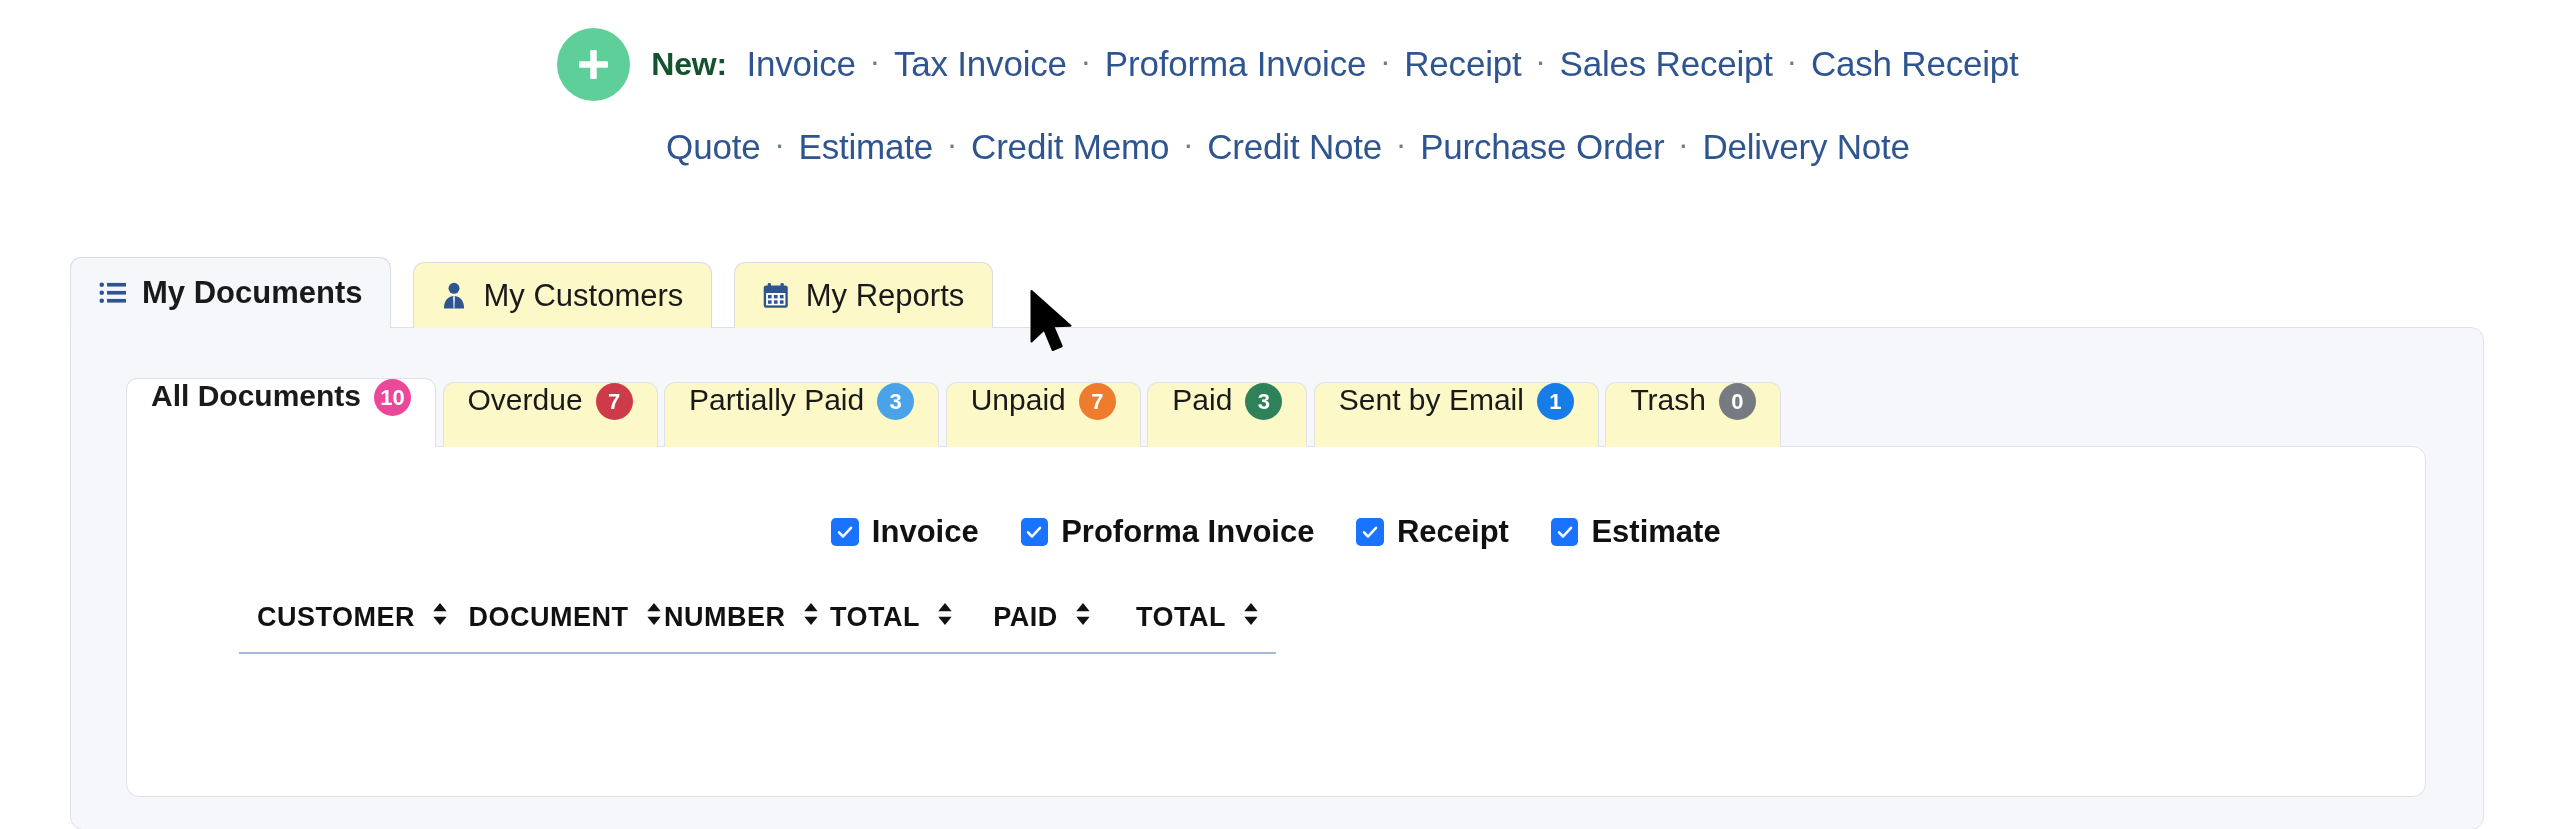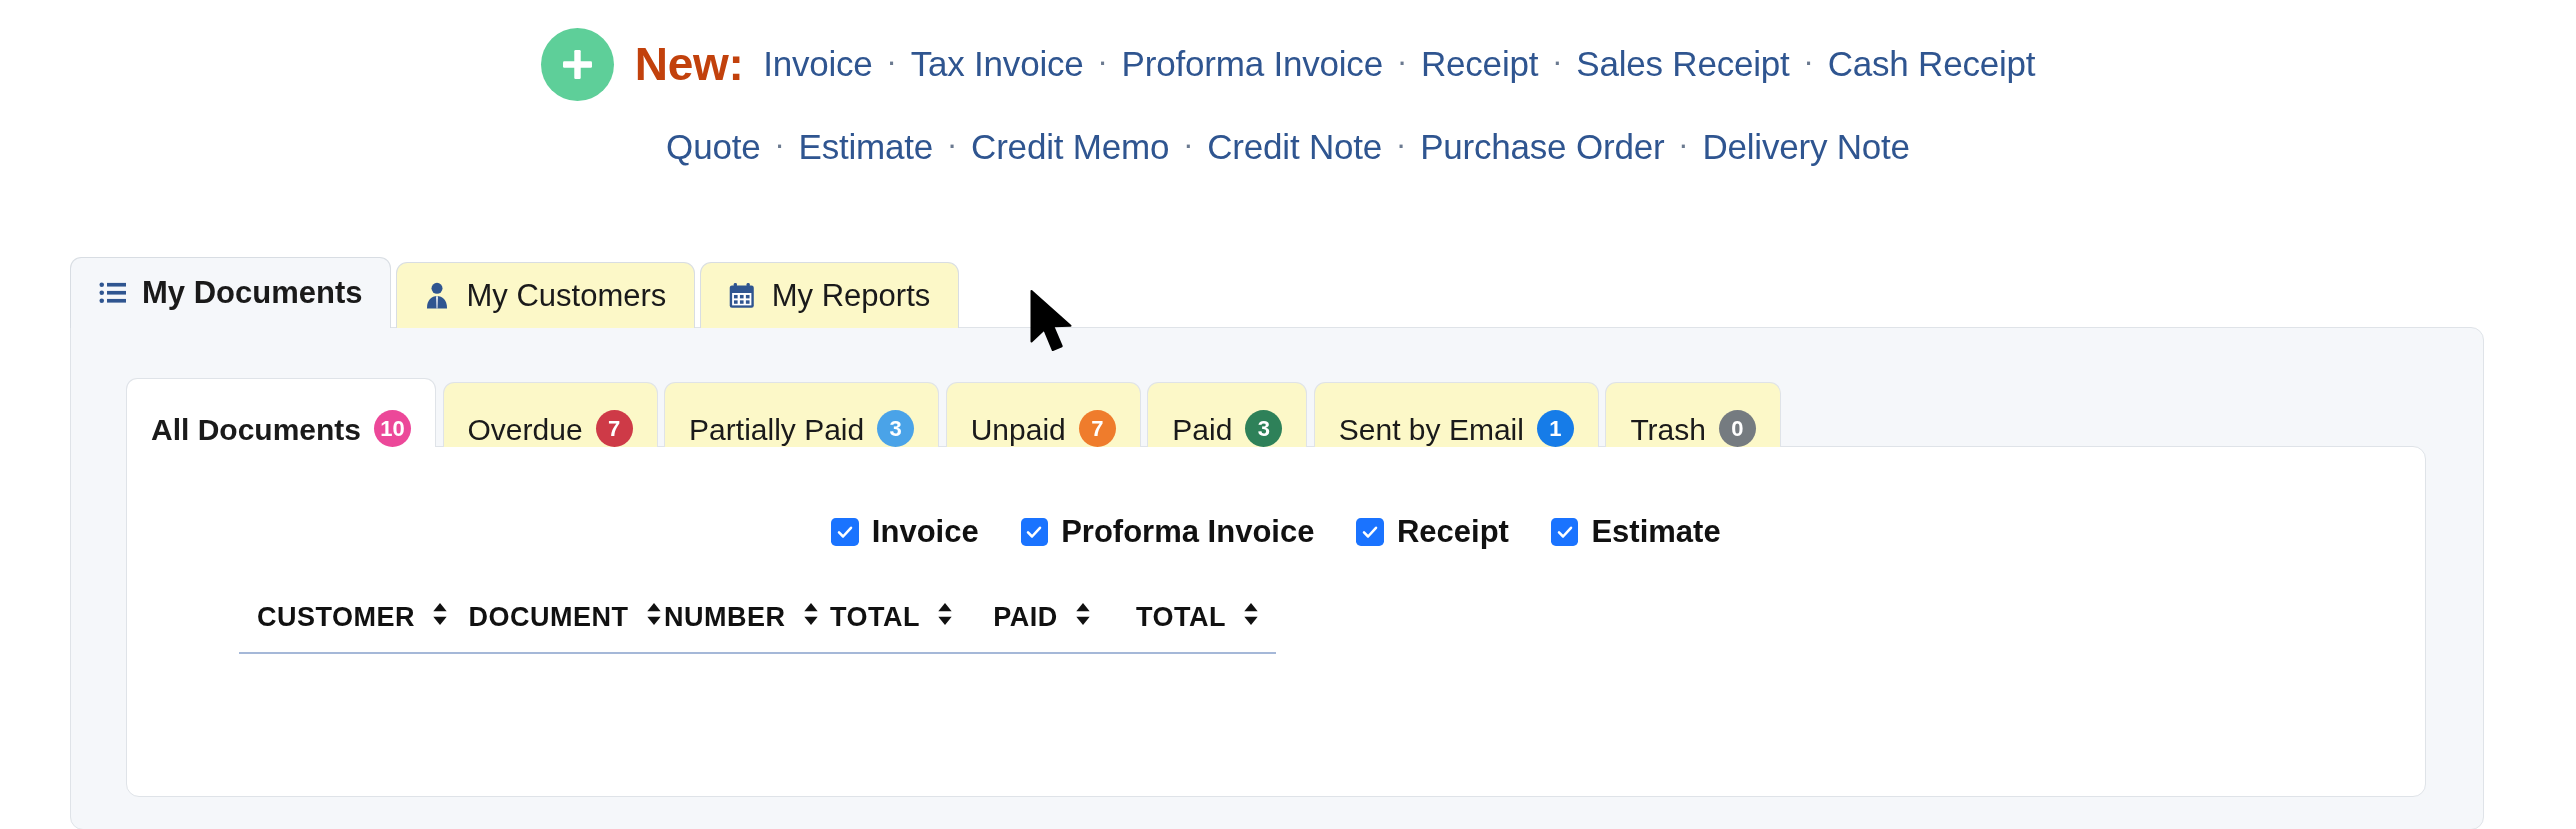--- a/index.html
+++ b/index.html
@@ -38,23 +38,23 @@
     display: inline-flex;
     align-items: center;
     justify-content: center;
     margin-right: 21px;
     flex: none;
     cursor: pointer;
   }
   .plus-circle svg { display: block; }
 
   .new-label {
-    font-size: 46px;
+    font-size: 32px;
     font-weight: bold;
-    color: #c2410c;
+    color: #14532d;
     margin-right: 19.4px;
     letter-spacing: -0.2px;
   }
   .doc-link {
     font-size: 35px;
     color: #2f5590;
     text-decoration: none;
     cursor: pointer;
     letter-spacing: -0.2px;
   }
@@ -87,21 +87,21 @@
     border: 0.8px solid #d8dde3;
     border-bottom: none;
     border-radius: 11.3px 11.3px 0 0;
     background: #fcf8c8;
     display: flex;
     align-items: center;
     padding: 0 27.5px;
     font-size: 31px;
     color: #1a1a1a;
     cursor: pointer;
-    margin-right: 5px;
+    margin-right: 22px;
     position: relative;
   }
   .tab.active {
     background: #f5f7fa;
     font-weight: bold;
     height: 71px;
     z-index: 5;
   }
   .tab .tab-icon {
     margin-right: 16px;
@@ -132,21 +132,21 @@
     z-index: 3;
   }
   .ftab {
     height: 65px;
     box-sizing: border-box;
     border: 0.8px solid #dfe3e8;
     border-bottom: none;
     border-radius: 11.3px 11.3px 0 0;
     background: #fcf8c8;
     display: flex;
-    align-items: flex-end;
+    align-items: flex-start;
     padding: 0 24px;
     font-size: 30px;
     color: #1a1a1a;
     cursor: pointer;
     margin-right: 6.5px;
     white-space: nowrap;
   }
   .ftab.active {
     background: #ffffff;
     font-weight: bold;

